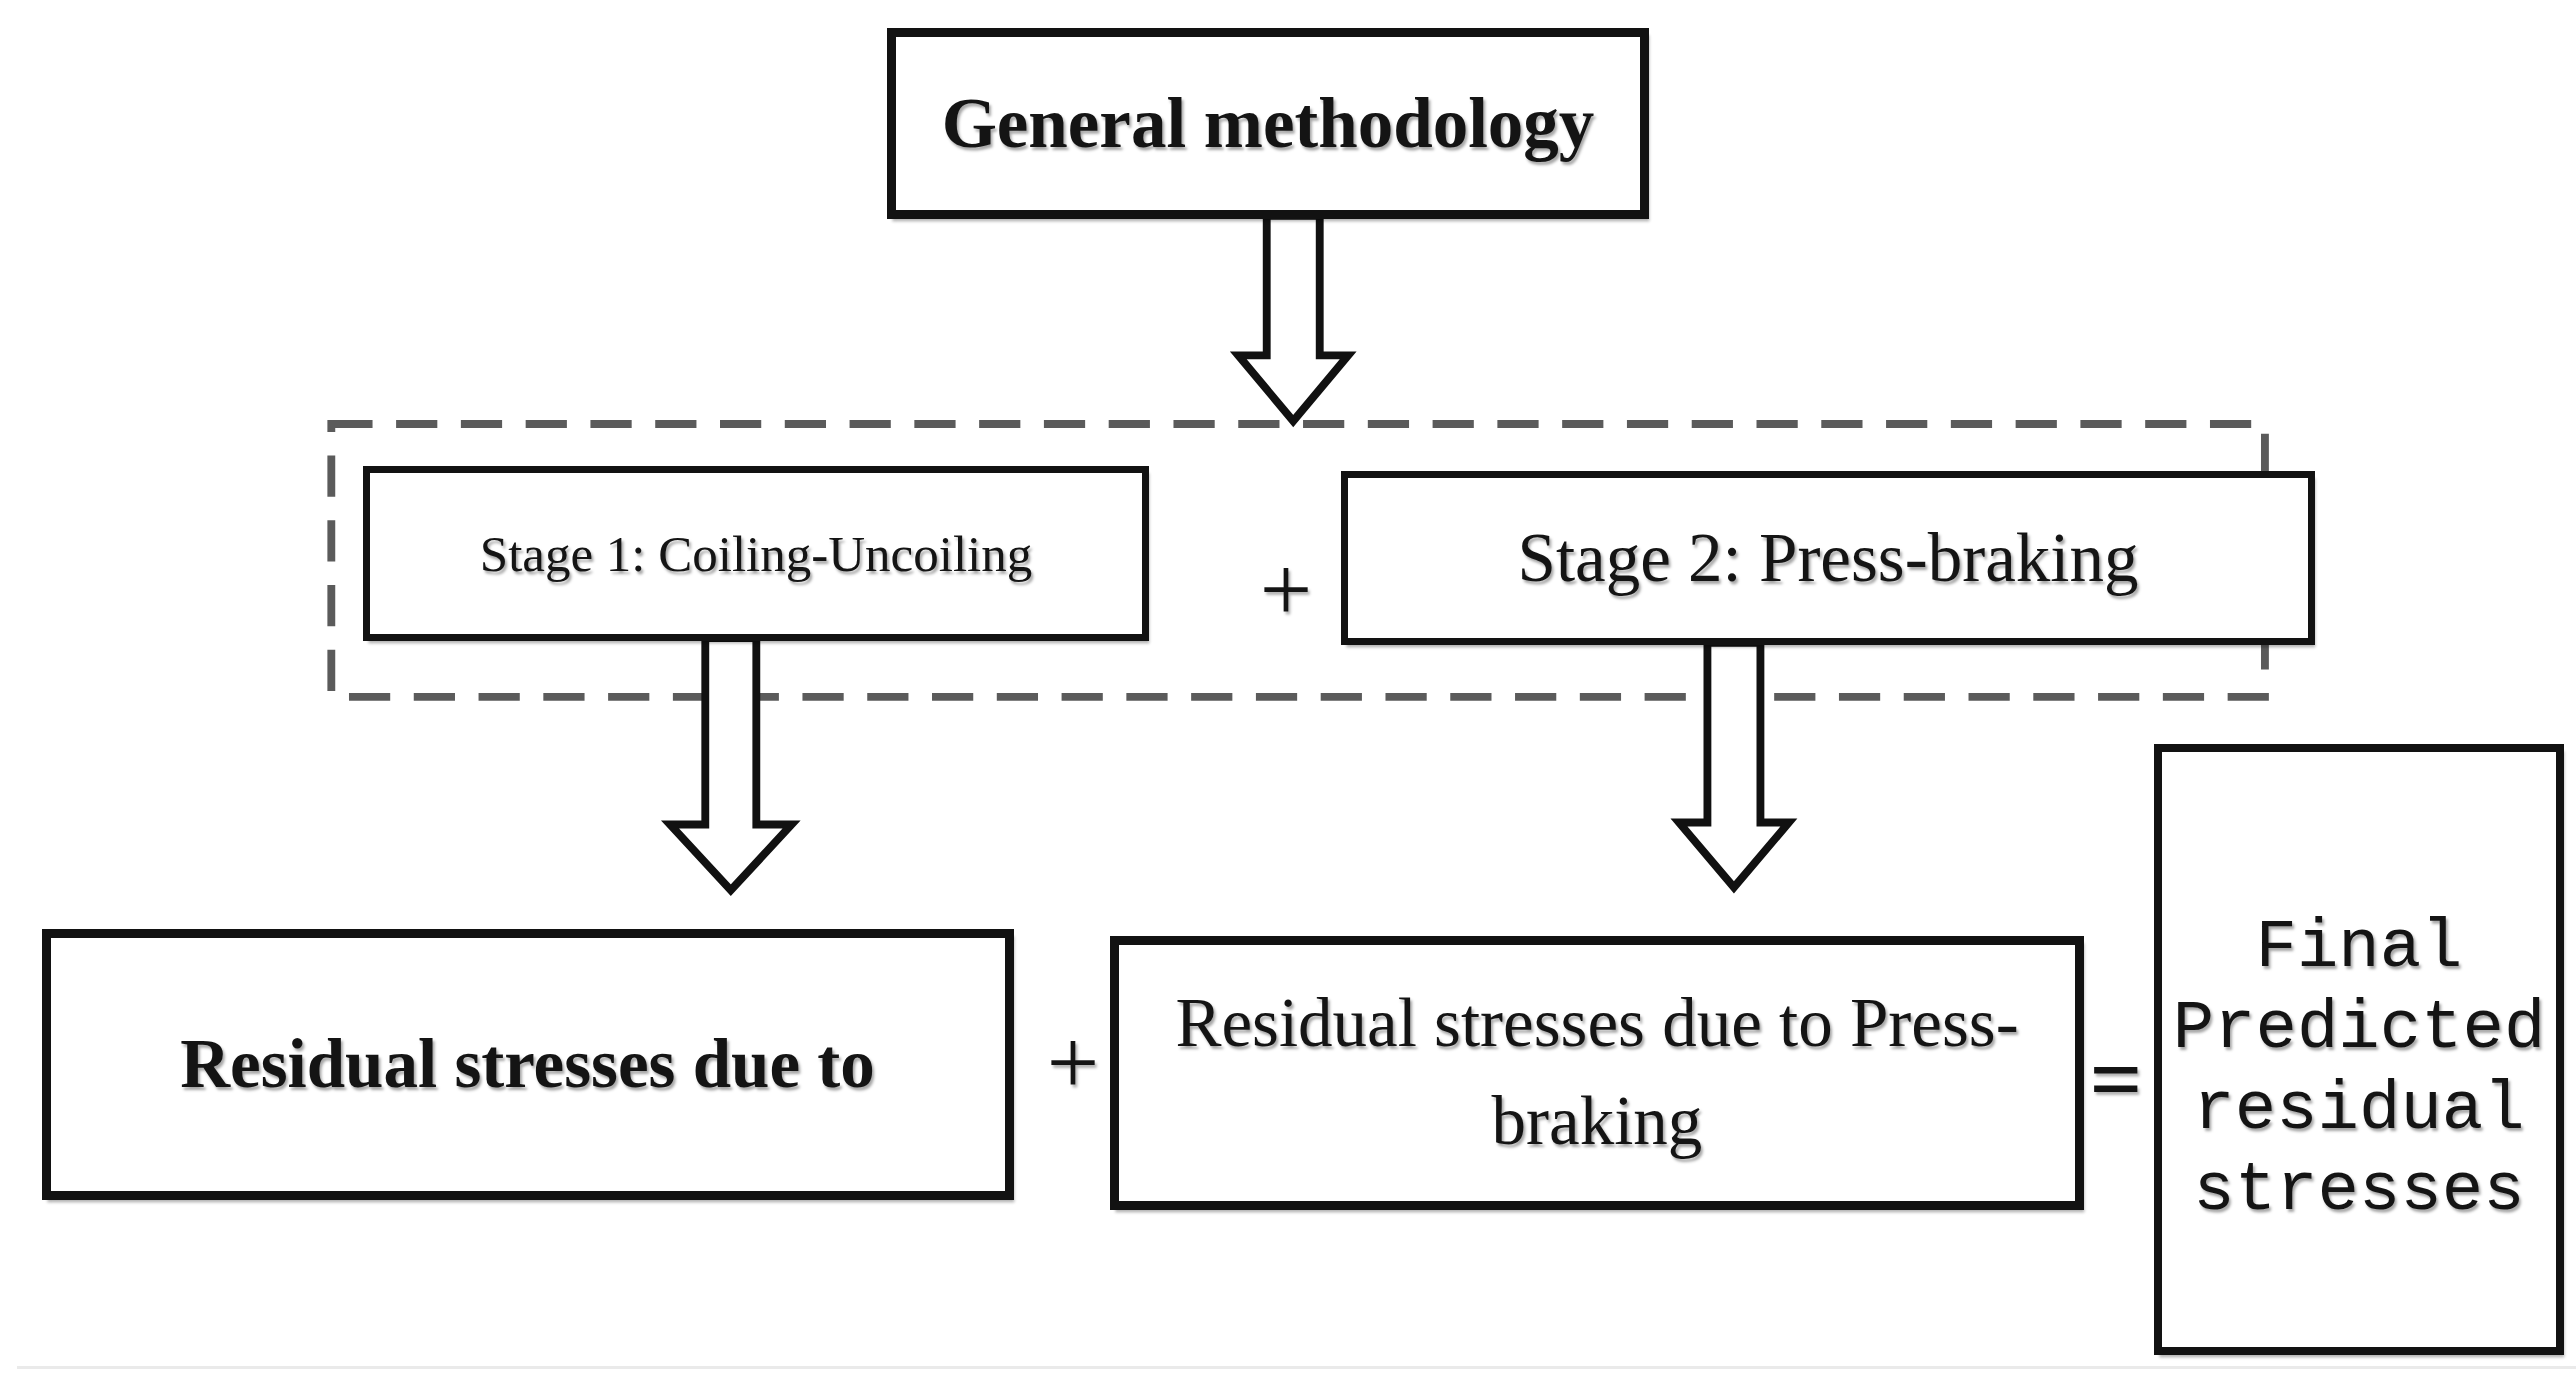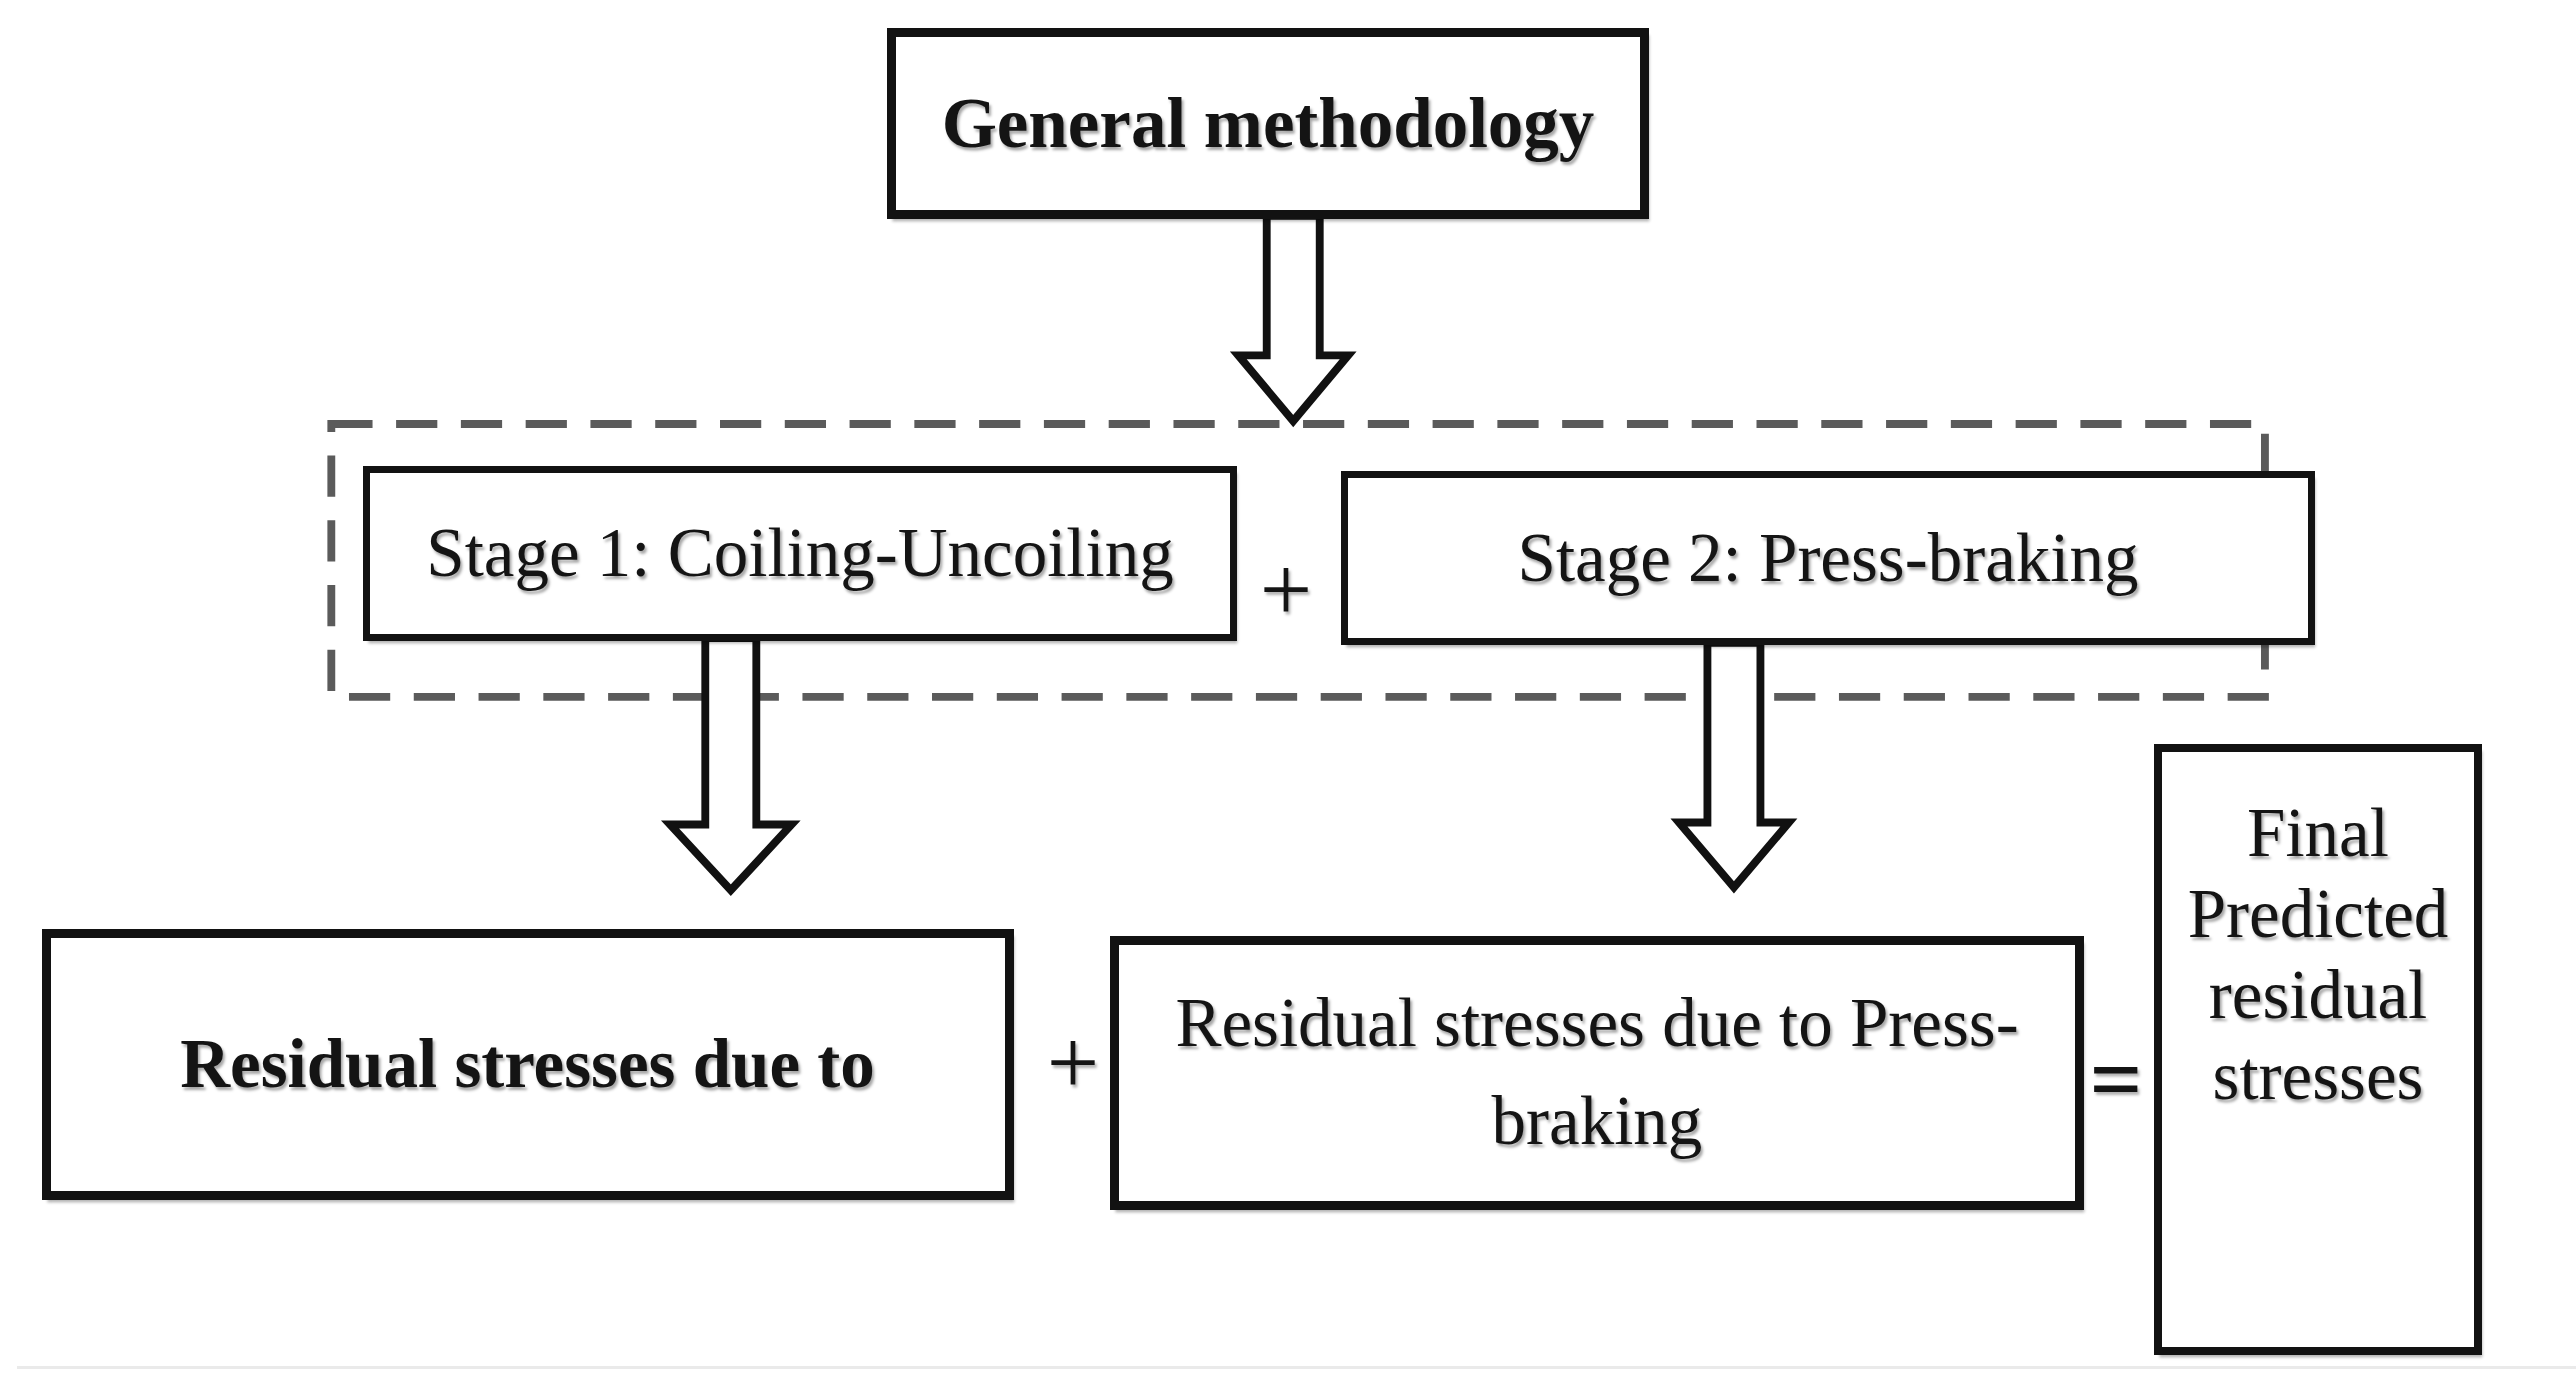--- a/index.html
+++ b/index.html
@@ -27,30 +27,31 @@
   .box .txt{
     text-shadow:2px 2.9px 2.9px rgba(0,0,0,0.35);
   }
   .line{display:block;}
   .title-box{
     left:870px;top:27.5px;width:762px;height:191px;
     border-width:9.8px;
     font-weight:bold;
     font-size:71px;
   }
-  .stage1-box{left:346px;top:466px;width:874px;height:175px;font-size:69px;}
+  .stage1-box{left:346px;top:466px;width:786px;height:175px;font-size:51px;}
   .stage2-box{left:1324px;top:471px;width:974px;height:174px;font-size:69px;}
   .bl-box{left:24.5px;top:929px;width:972px;height:271px;border-width:9.8px;font-size:69px;line-height:1.42;font-weight:bold;}
   .bm-box{left:1093px;top:936px;width:974px;height:274px;border-width:9.8px;font-size:69px;line-height:1.42;}
   .final-box{
-    left:2137px;top:744px;width:328px;height:611px;
+    left:2137px;top:744px;width:410px;height:611px;
     border-width:8.8px;
     font-size:69px;line-height:81px;
-    align-items:flex-start;
+    align-items:center;
     padding-top:41px;
+    font-family:Liberation Mono, monospace;
   }
   .op{
     position:absolute;
     width:98px;height:98px;
     display:flex;align-items:center;justify-content:center;
     font-size:93px;
     text-shadow:2px 2.9px 2.9px rgba(0,0,0,0.30);
   }
   .op-plus-stages{left:1220px;top:540px;}
   .op-plus-results{left:1007px;top:1013px;}

